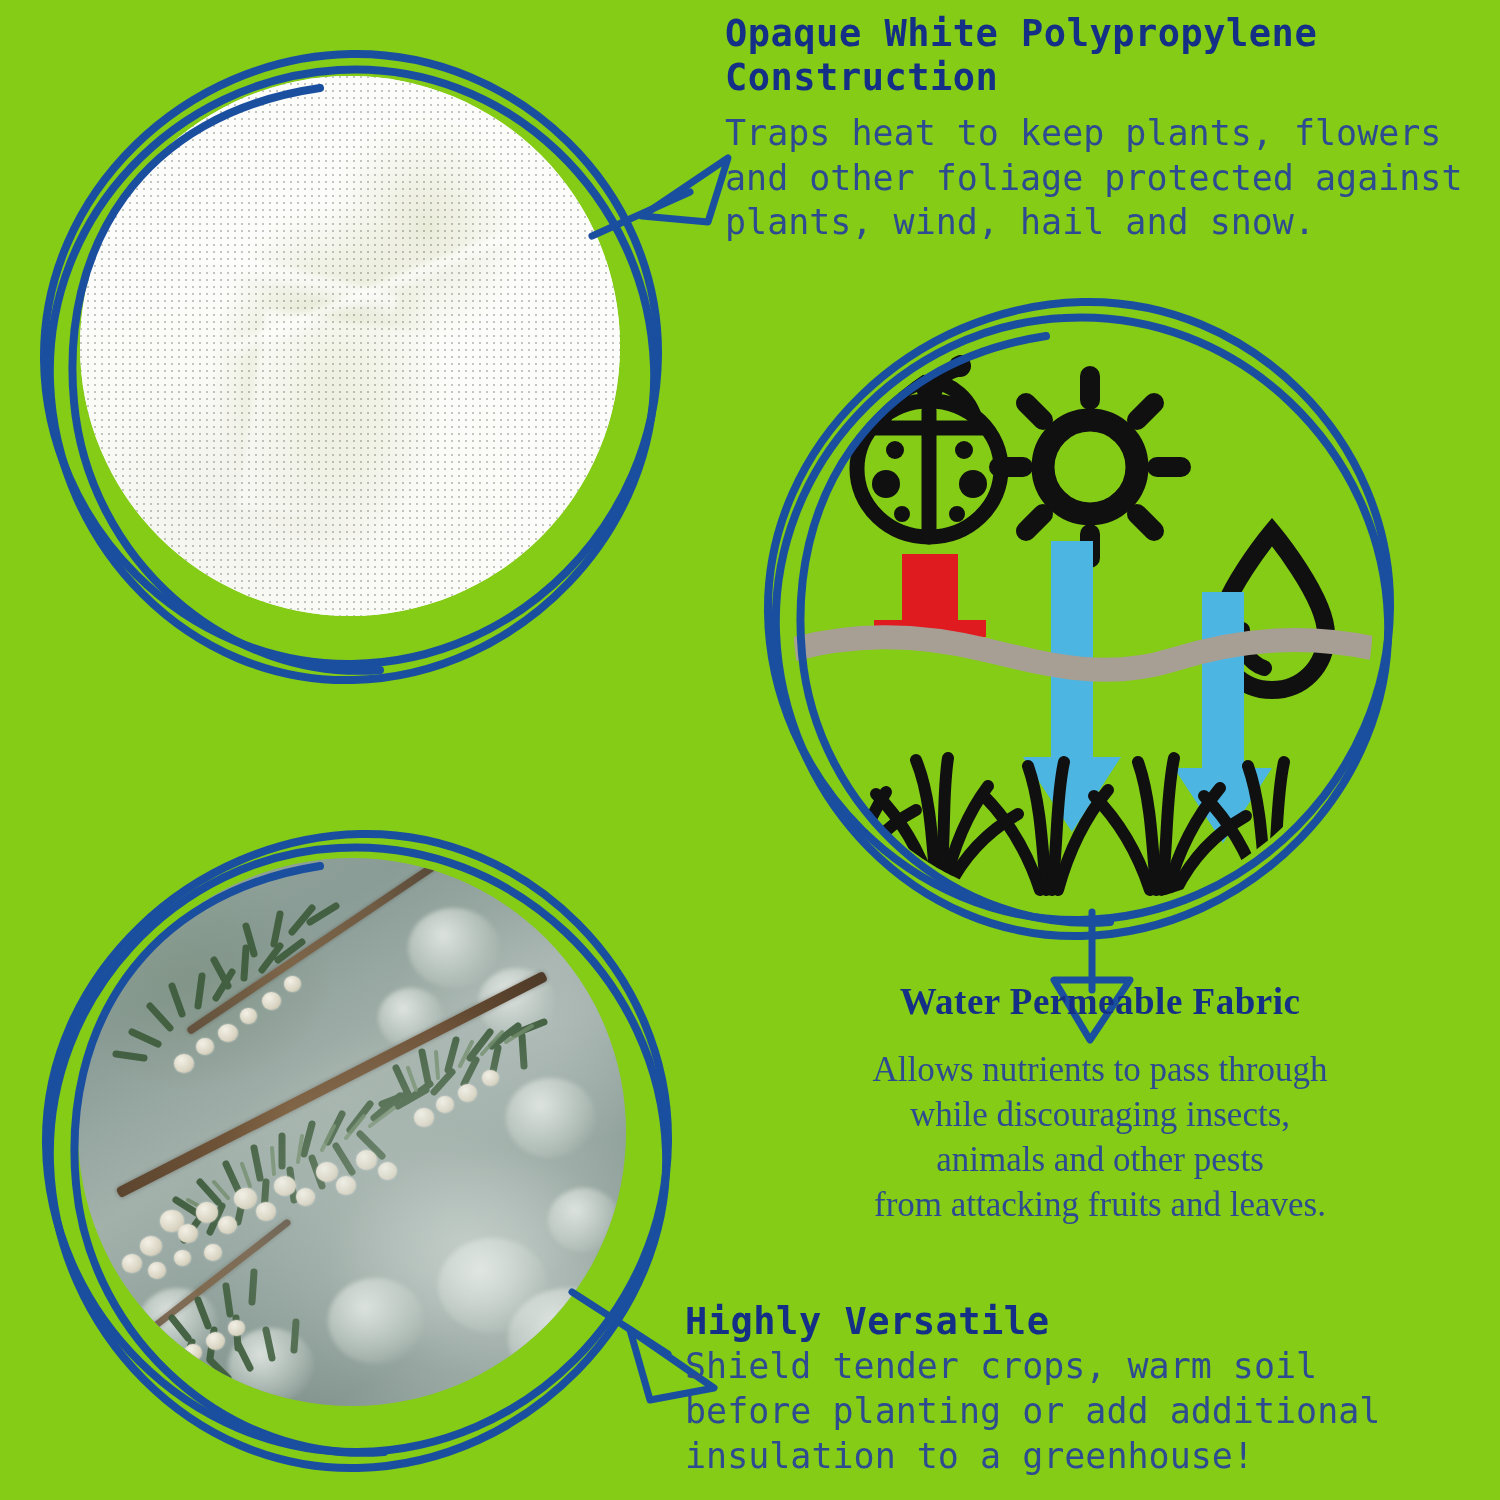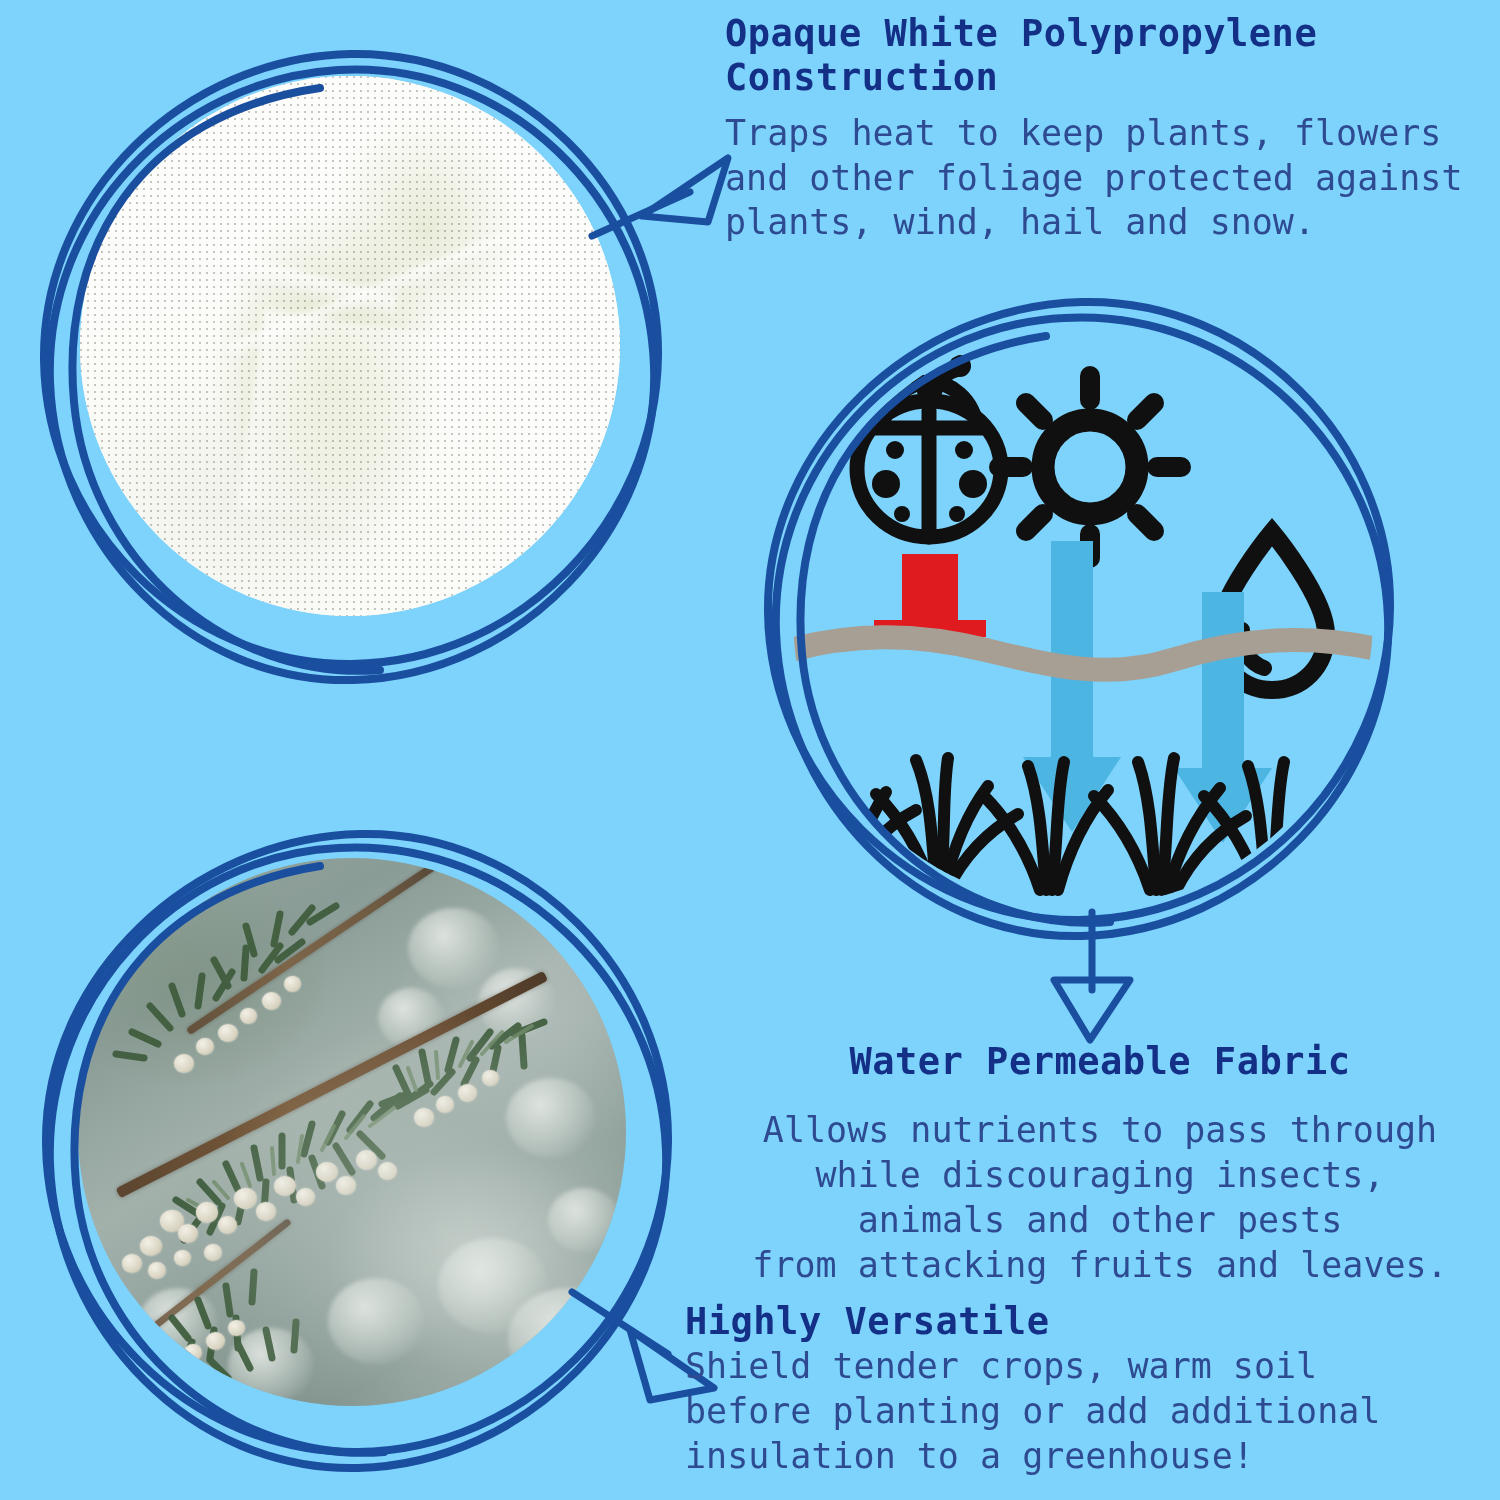--- a/index.html
+++ b/index.html
@@ -10,21 +10,21 @@
   body {
     width: 1500px;
     height: 1500px;
     overflow: hidden;
     font-family: "DejaVu Sans Mono", "Liberation Mono", monospace;
   }
   .canvas {
     position: relative;
     width: 1500px;
     height: 1500px;
-    background: #7dd3fc;
+    background: #84cc16;
   }
 
   
   .abs { position: absolute; }
 
   
   .photo-wrap { position: absolute; }
   .photo-clip {
     position: absolute;
     border-radius: 50%;
@@ -96,21 +96,21 @@
     margin: 0;
   }
   .body-txt {
     color: #2e4a91;
     font-weight: normal;
     line-height: 1.28;
     font-size: 35px;
     margin: 0;
   }
   .block-tl { left: 725px; top: 12px;  width: 770px; }
-  .block-mid{ left: 700px; top: 1040px; width: 800px; text-align: center; }
+  .block-mid{ left: 700px; top: 980px; width: 800px; text-align: center; font-family: Liberation Serif, serif; }
   .block-bl { left: 685px; top: 1300px; width: 770px; }
 
   
   .center-ill { position: absolute; }
 </style>
 </head>
 <body>
 
 <div class="canvas">
 

